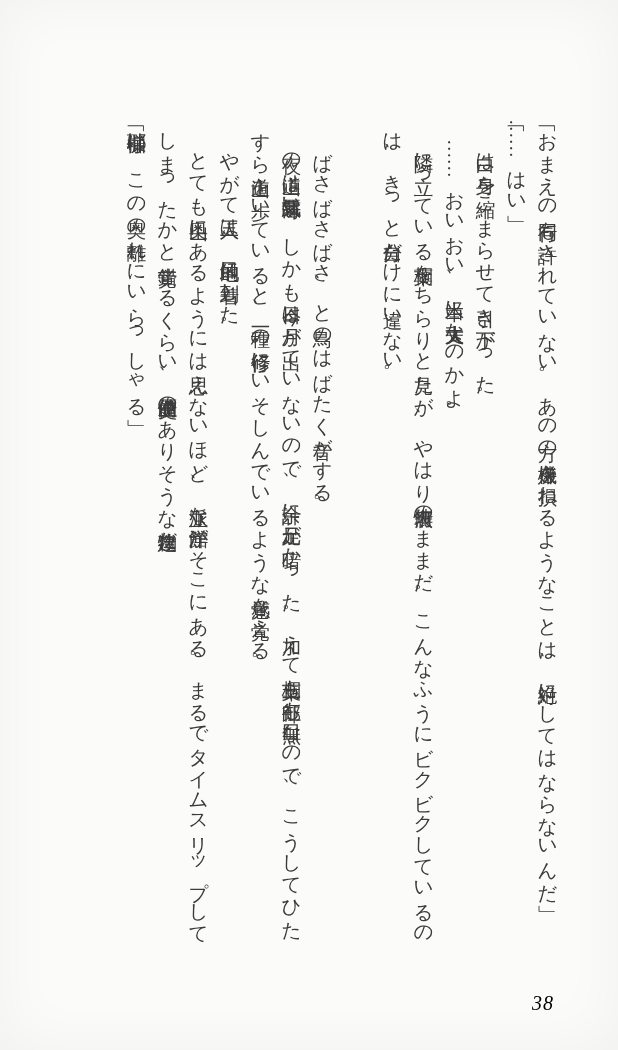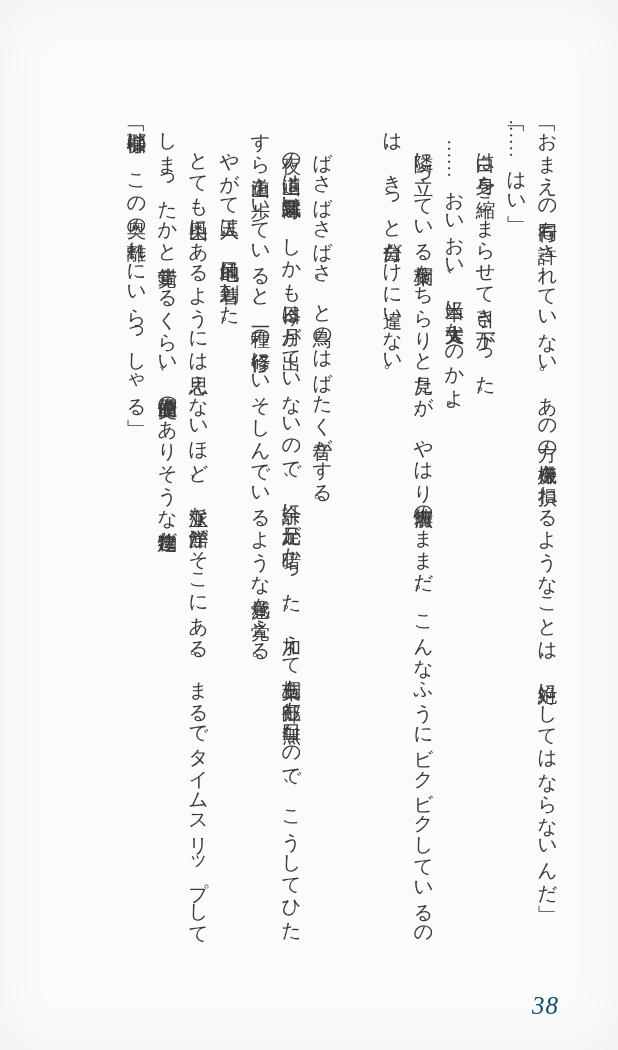--- a/index.html
+++ b/index.html
@@ -41,22 +41,22 @@
   
   .text-area p.scene-break {
     margin-right: 39px;
   }
   .page-number {
     position: absolute;
     left: 532px;
     top: 992px;
     font-family: "Liberation Serif", "DejaVu Serif", serif;
     font-style: italic;
-    font-size: 25px;
-    color: #0c4a6e;
+    font-size: 20px;
+    color: #000000;
     letter-spacing: 1px;
   }
 </style>
 </head>
 <body>
 
 <div class="page">
 
   <div class="text-area">
     <p class="quote">「おまえの同行も許されていない。あの方の機嫌を損ねるようなことは、絶対にしてはならないんだ」</p>

